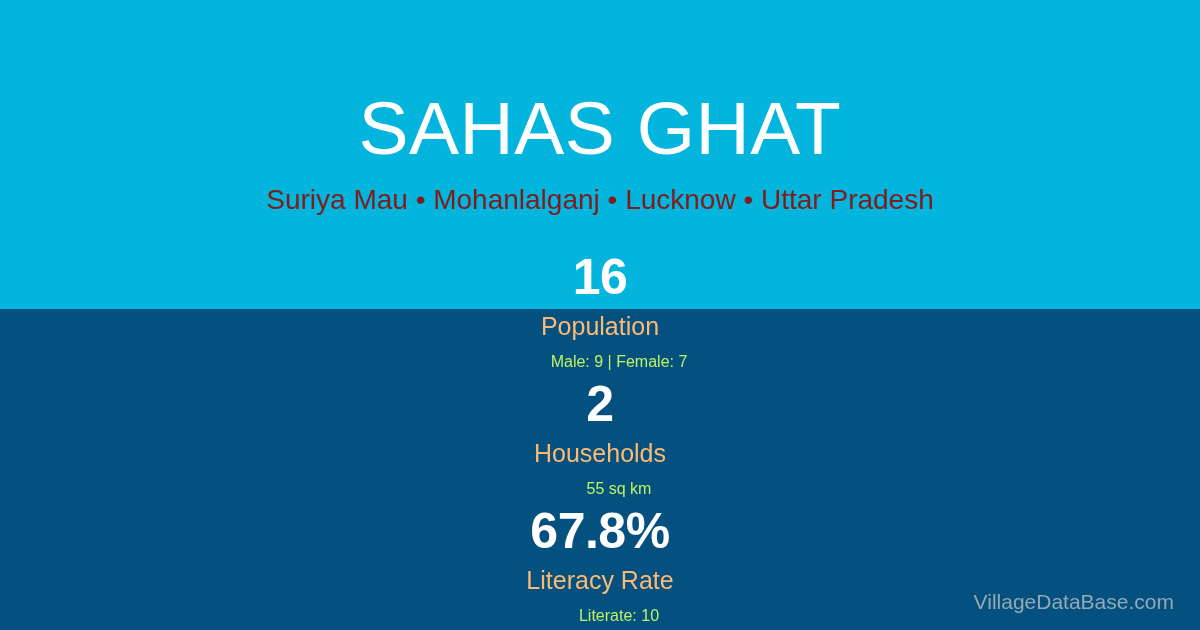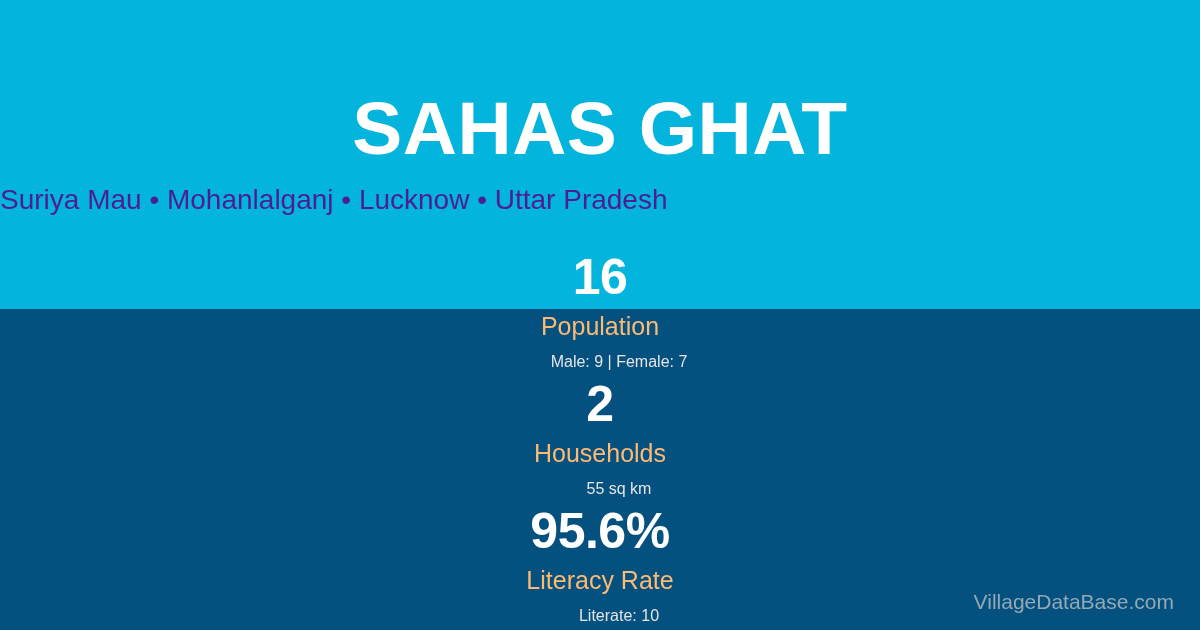--- a/index.html
+++ b/index.html
@@ -31,32 +31,33 @@
   }
 
   .village-title {
     position: absolute;
     left: 0;
     top: 82px;
     width: 1200px;
     text-align: center;
     color: #ffffff;
     font-size: 75px;
-    font-weight: bold;
+    font-weight: normal;
     letter-spacing: 0.5px;
     line-height: 92px;
     white-space: nowrap;
   }
 
   .village-subtitle {
     position: absolute;
     left: 0;
     top: 181px;
     width: 1200px;
-    color: #4c1d95;
+    text-align: center;
+    color: #7f1d1d;
     font-size: 28px;
     font-weight: normal;
     line-height: 38px;
     white-space: nowrap;
   }
 
   
   .stats {
     position: absolute;
     left: 0;
@@ -77,21 +78,21 @@
     letter-spacing: -0.5px;
   }
   .stat-label {
     color: #fdba74;
     font-size: 25px;
     font-weight: normal;
     line-height: 33px;
     margin-top: 2px;
   }
   .stat-sub {
-    color: #e5e5e5;
+    color: #bef264;
     font-size: 16px;
     font-weight: normal;
     line-height: 22px;
     margin-top: 8px;
     margin-left: 38px;
   }
 
   
   .facilities {
     position: absolute;
@@ -140,21 +141,21 @@
       <div class="stat-sub">Male: 9 | Female: 7</div>
     </div>
 
     <div class="stat">
       <div class="stat-value">2</div>
       <div class="stat-label">Households</div>
       <div class="stat-sub">55 sq km</div>
     </div>
 
     <div class="stat">
-      <div class="stat-value">95.6%</div>
+      <div class="stat-value">67.8%</div>
       <div class="stat-label">Literacy Rate</div>
       <div class="stat-sub">Literate: 10</div>
     </div>
 
   </div>
 
 
   <div class="watermark">VillageDataBase.com</div>
 
 </div>

